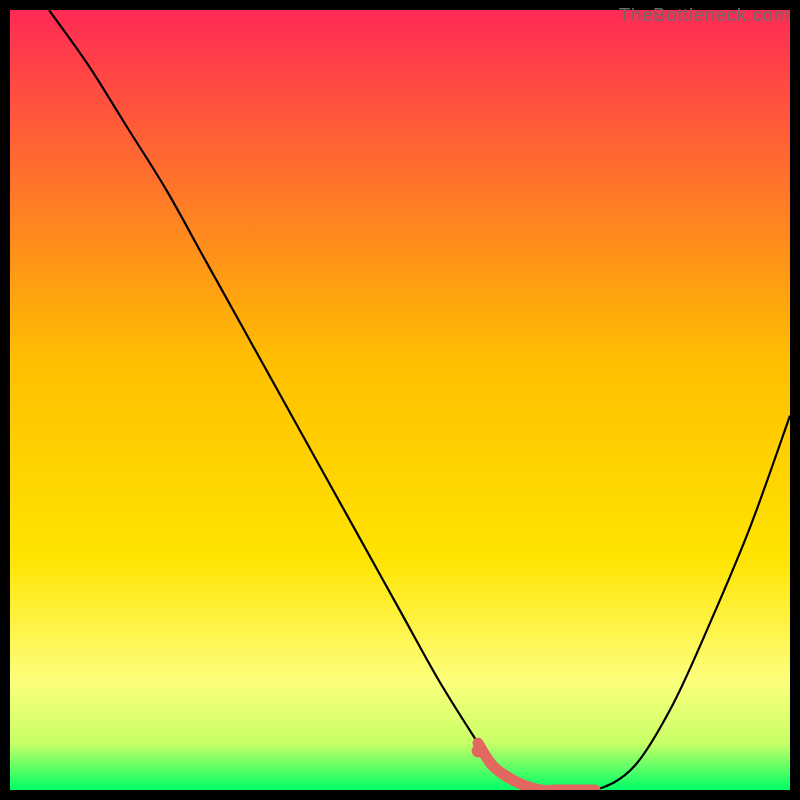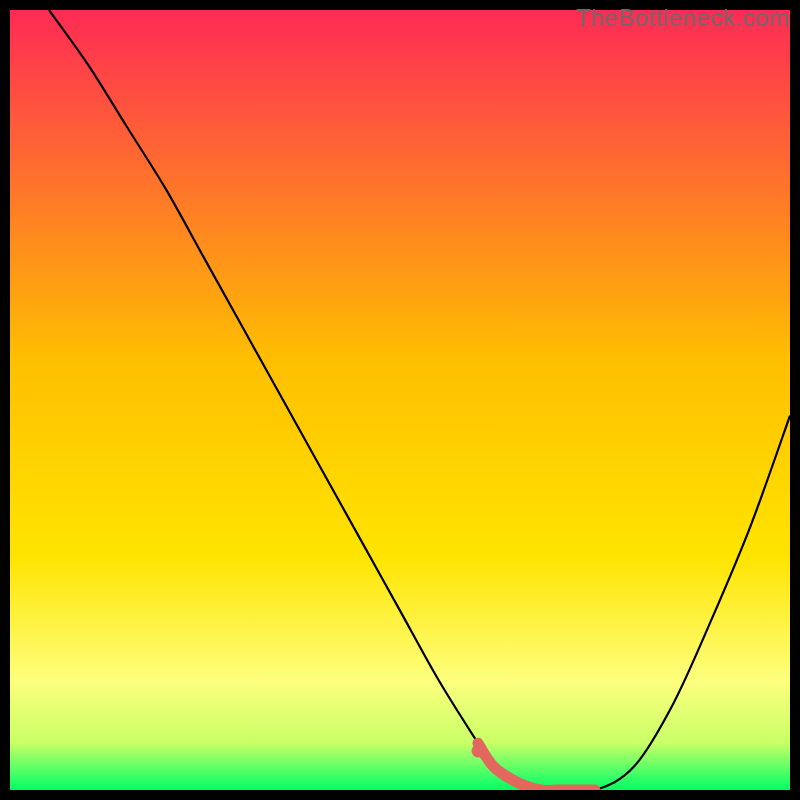--- a/index.html
+++ b/index.html
@@ -9,21 +9,21 @@
     width: 800px;
     height: 800px;
     background: #000;
   }
   .watermark {
     position: absolute;
     top: 4px;
     right: 10px;
     color: #6a6a6a;
     font-family: Arial, Helvetica, sans-serif;
-    font-size: 24px;
+    font-size: 19px;
     letter-spacing: 0.5px;
     z-index: 3;
   }
   .plot {
     position: absolute;
     left: 10px;
     top: 10px;
     width: 780px;
     height: 780px;
   }

